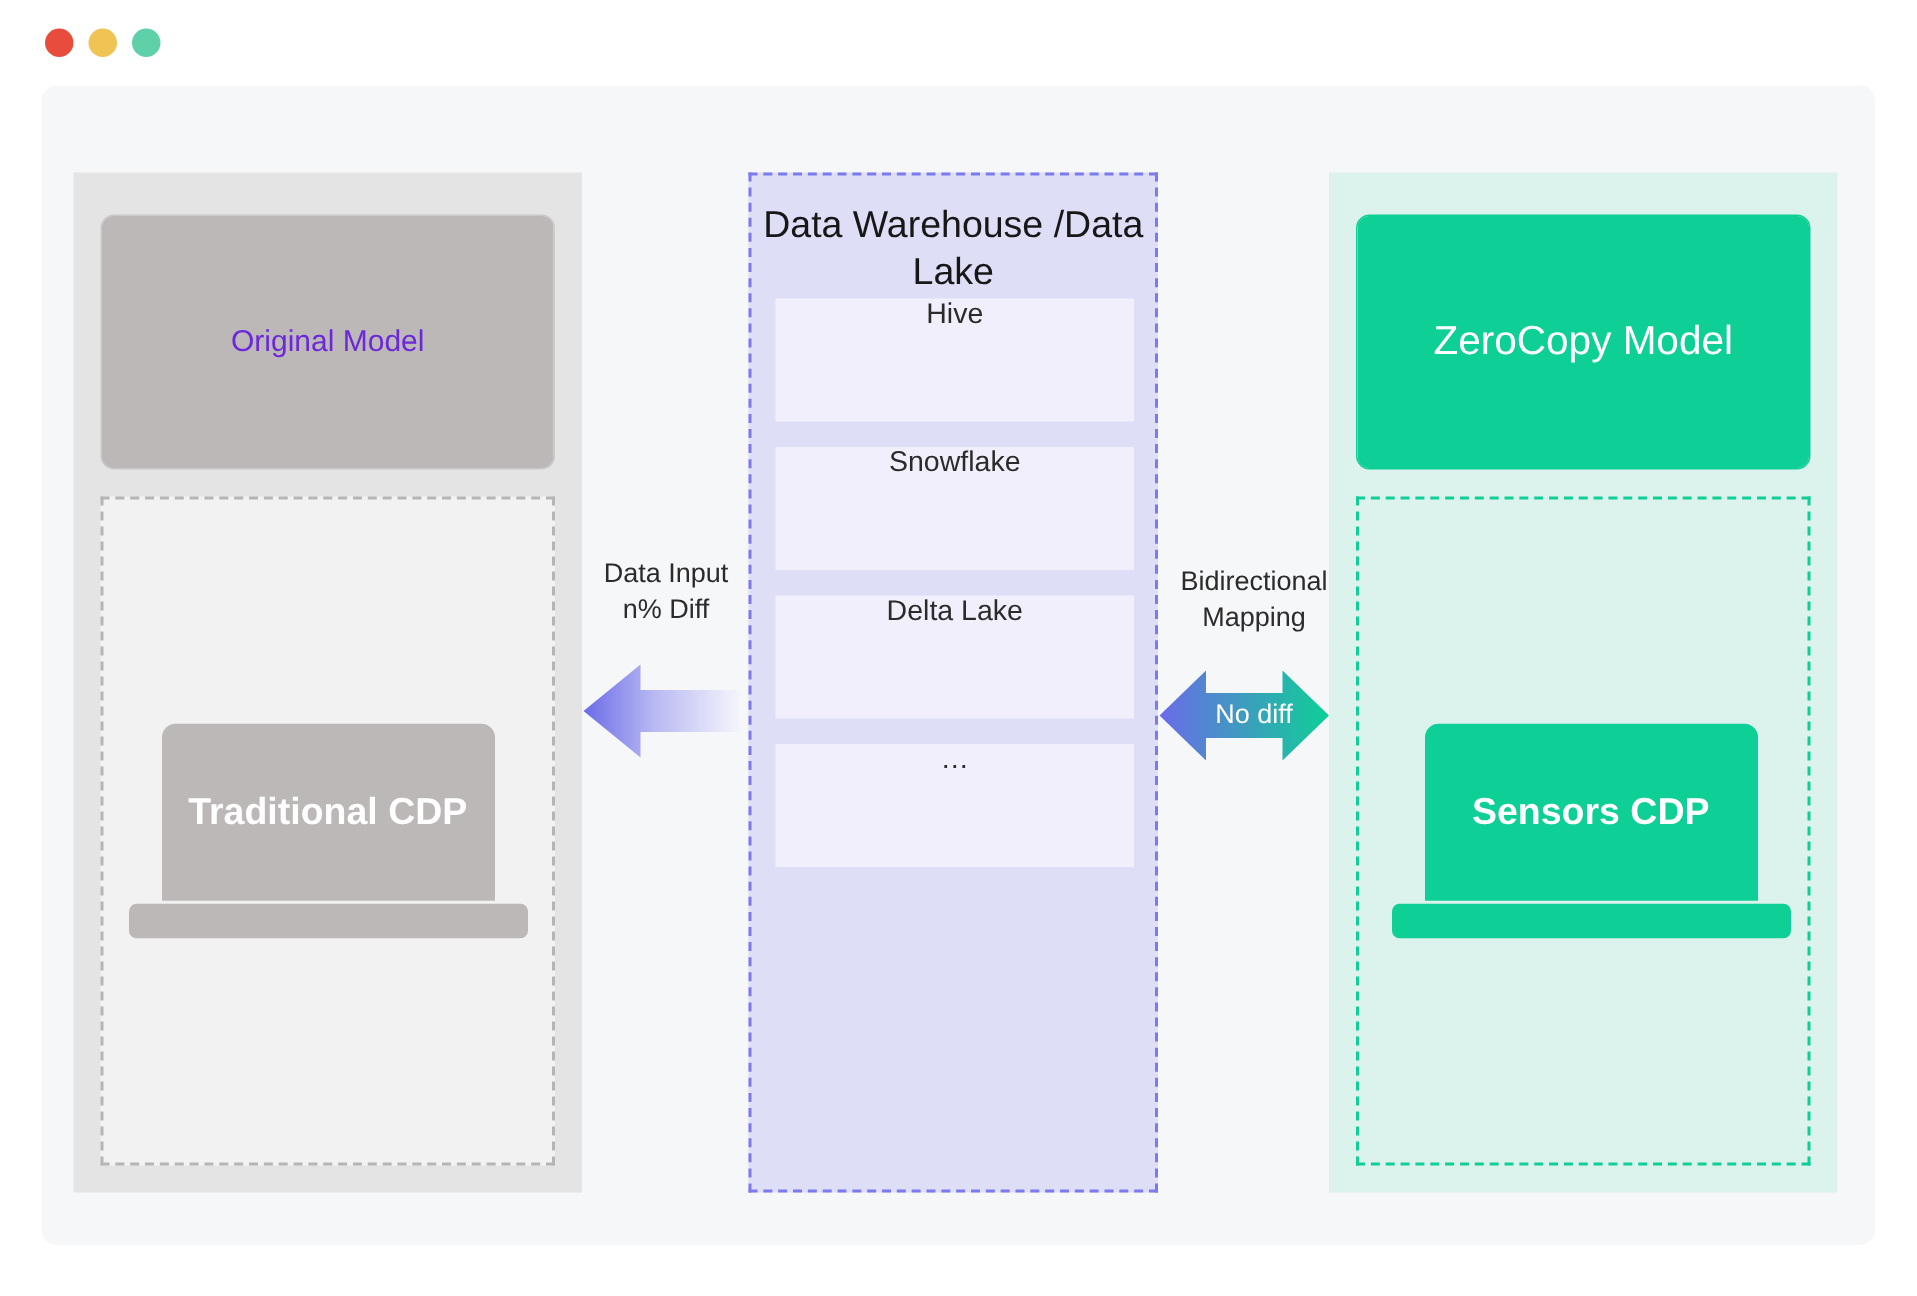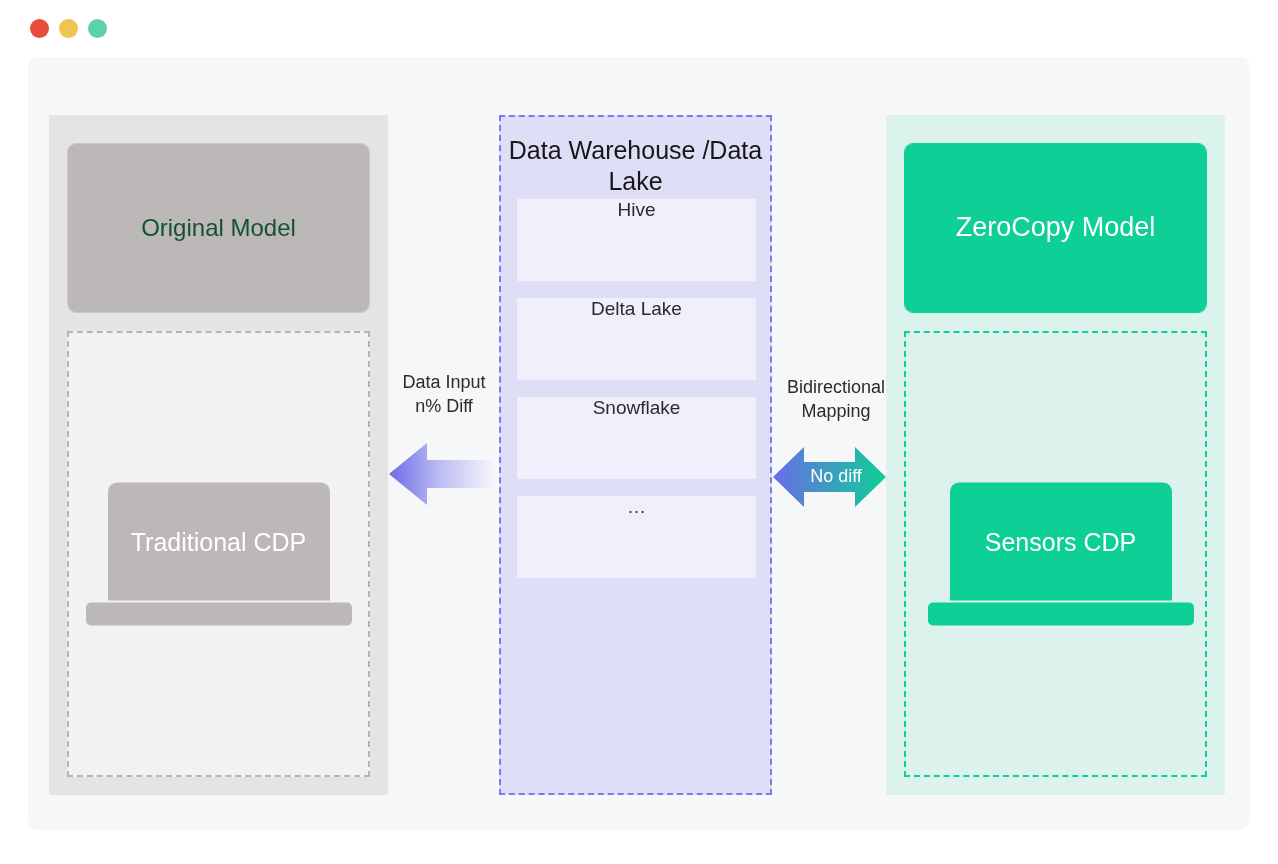--- a/index.html
+++ b/index.html
@@ -77,21 +77,21 @@
 
   .model-half {
     flex: 1 1 50%;
     display: flex;
     align-items: center;
     justify-content: center;
     text-align: center;
     line-height: 1.25;
     padding: 4px;
   }
-  .model-half.fill-gray  { background: #BCB8B8; color: #14532d; font-size: 24px; }
+  .model-half.fill-gray  { background: #BCB8B8; color: #6d28d9; font-size: 20px; }
   .model-half.fill-green { background: #0ECF96; color: #ffffff; font-size: 27px; }
   .model-half.fill-white { background: #ffffff; color: #111111; font-size: 27px; font-weight: bold; }
 
   
   .inner-zone {
     position: absolute;
     left: 18px; top: 216px;
     width: 303px; height: 446px;
   }
   .inner-zone.gray  { background: #F2F2F2; border: 2px dashed #B5B5B5; }
@@ -111,20 +111,21 @@
     margin: 0 auto;
     border-radius: 9px 9px 0 0;
     display: flex;
     align-items: center;
     justify-content: center;
     text-align: center;
     color: #ffffff;
     font-size: 25px;
     line-height: 1.22;
     padding: 0 10px;
+    font-weight: bold;
   }
   .laptop-base {
     width: 266px;
     height: 23px;
     border-radius: 5px;
     margin-top: 2px;
   }
   .laptop.gray  .laptop-screen { background: #BCB8B8; }
   .laptop.gray  .laptop-base   { background: #BCB8B8; }
   .laptop.green .laptop-screen { background: #0ECF96; }
@@ -242,24 +243,24 @@
     <div class="panel panel-center">
 
       <div class="center-title">Data Warehouse
 /Data Lake</div>
 
       <div class="center-list">
         <div class="center-item">
           <span>Hive</span>
         </div>
         <div class="center-item">
+          <span>Snowflake</span>
+        </div>
+        <div class="center-item">
           <span>Delta Lake</span>
-        </div>
-        <div class="center-item">
-          <span>Snowflake</span>
         </div>
         <div class="center-item">
           <span>…</span>
         </div>
       </div>
 
     </div>
 
     <div class="connector conn-right">
       <div class="connector-label">Bidirectional

